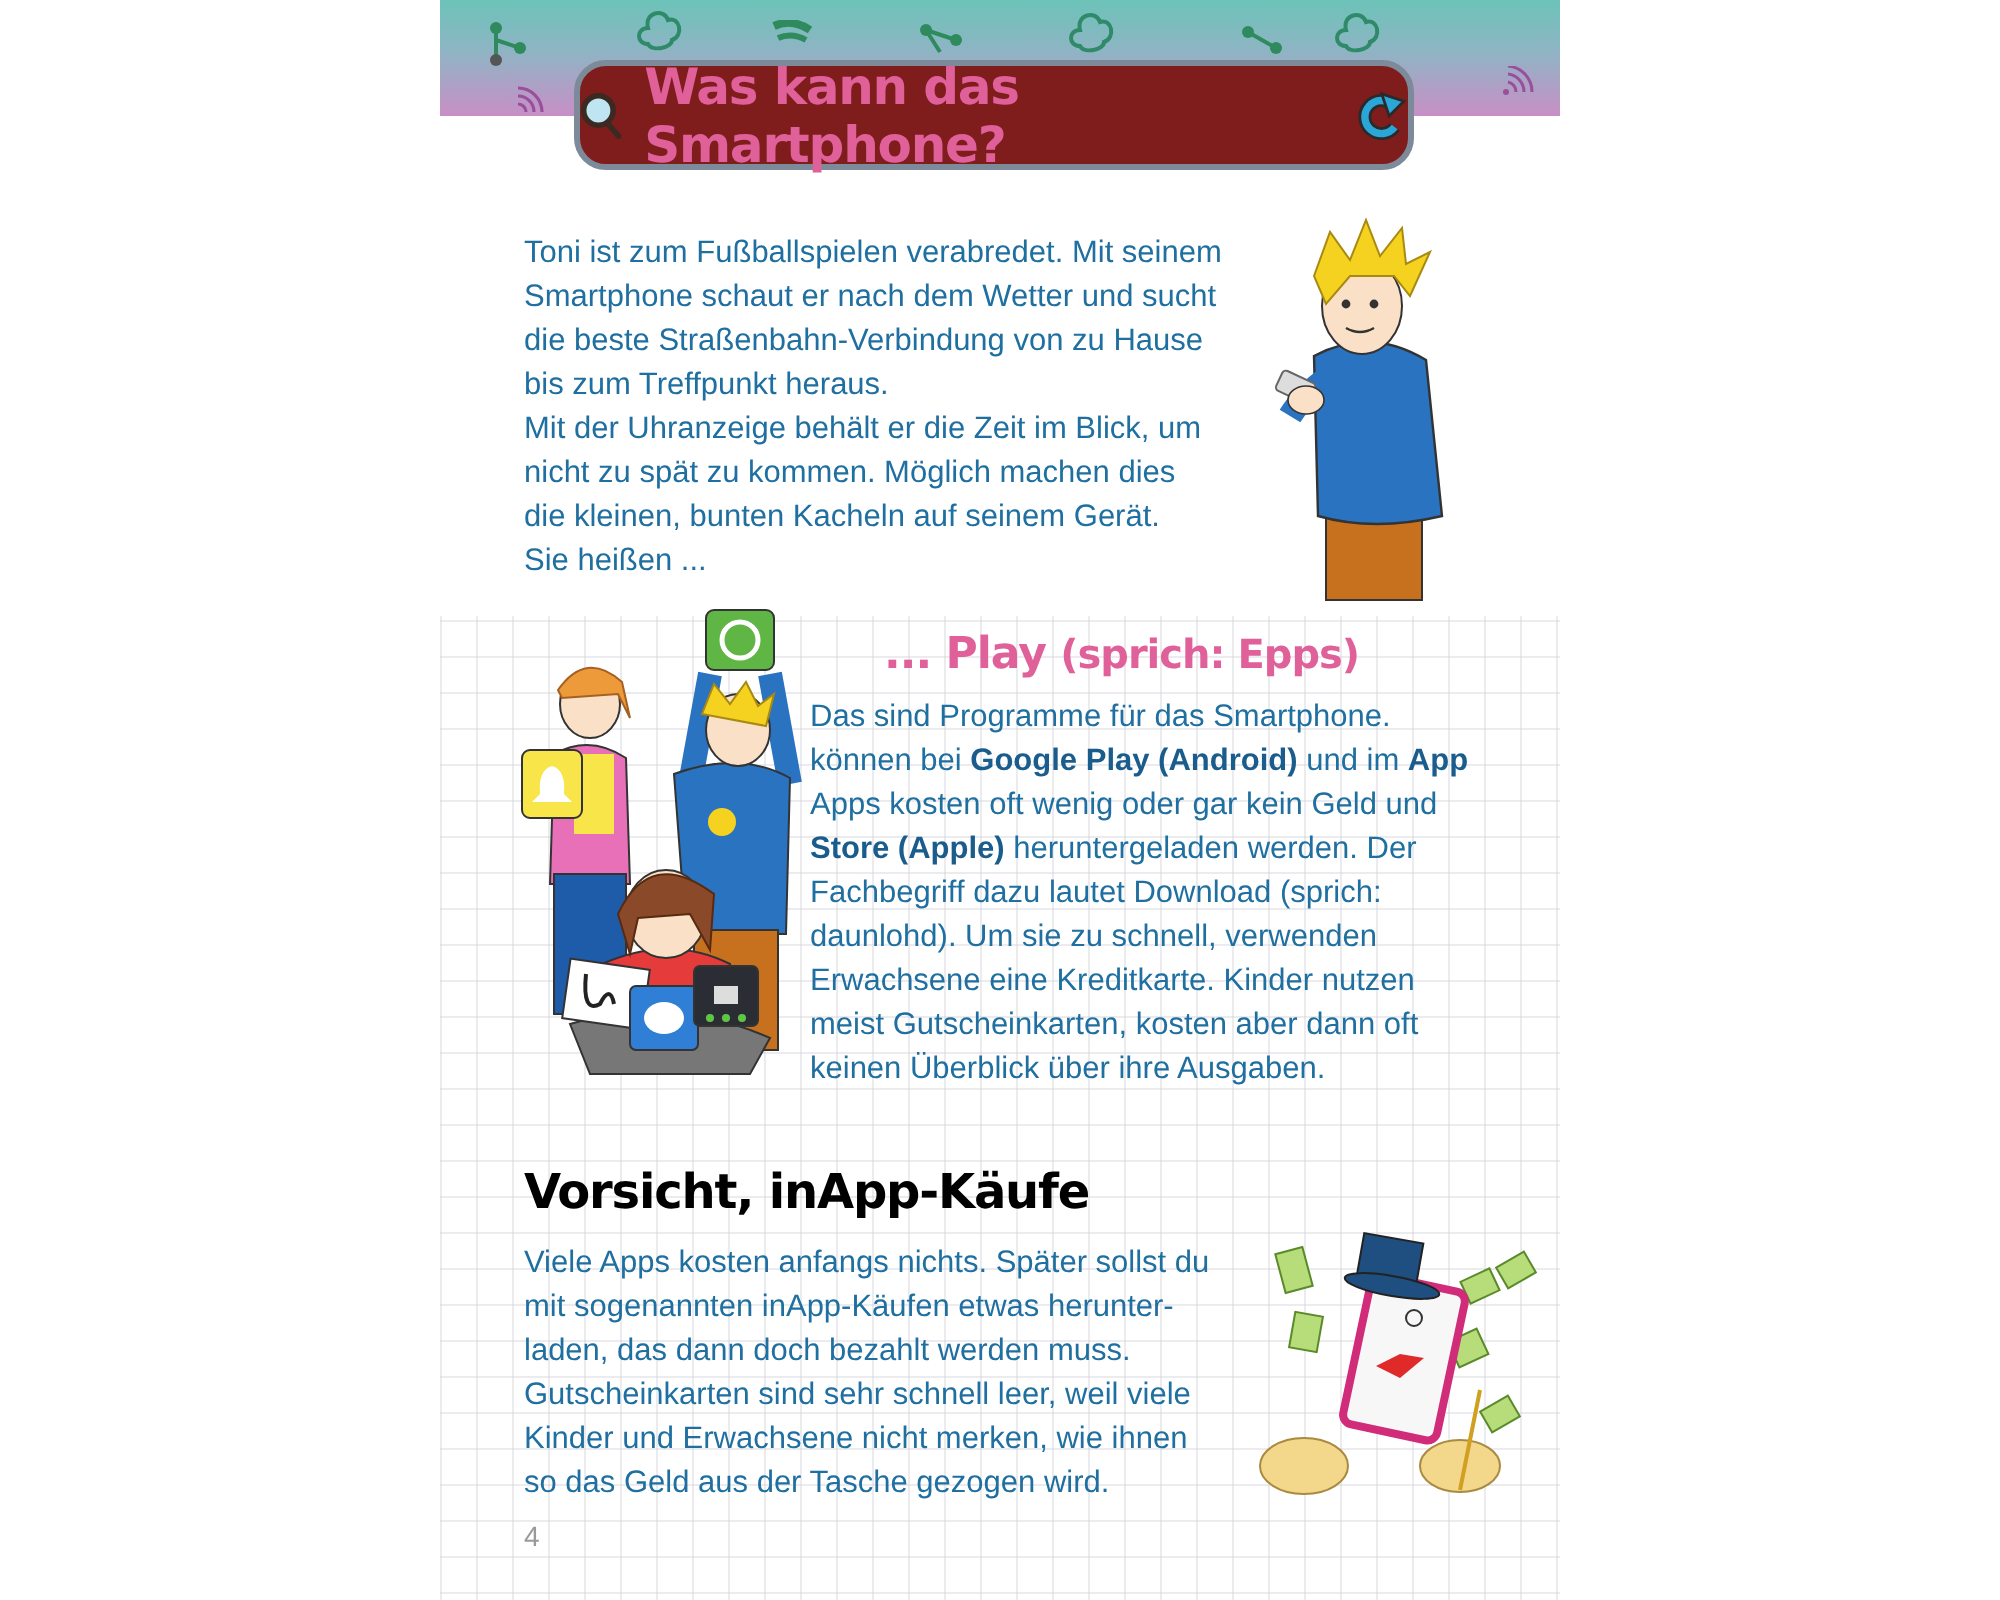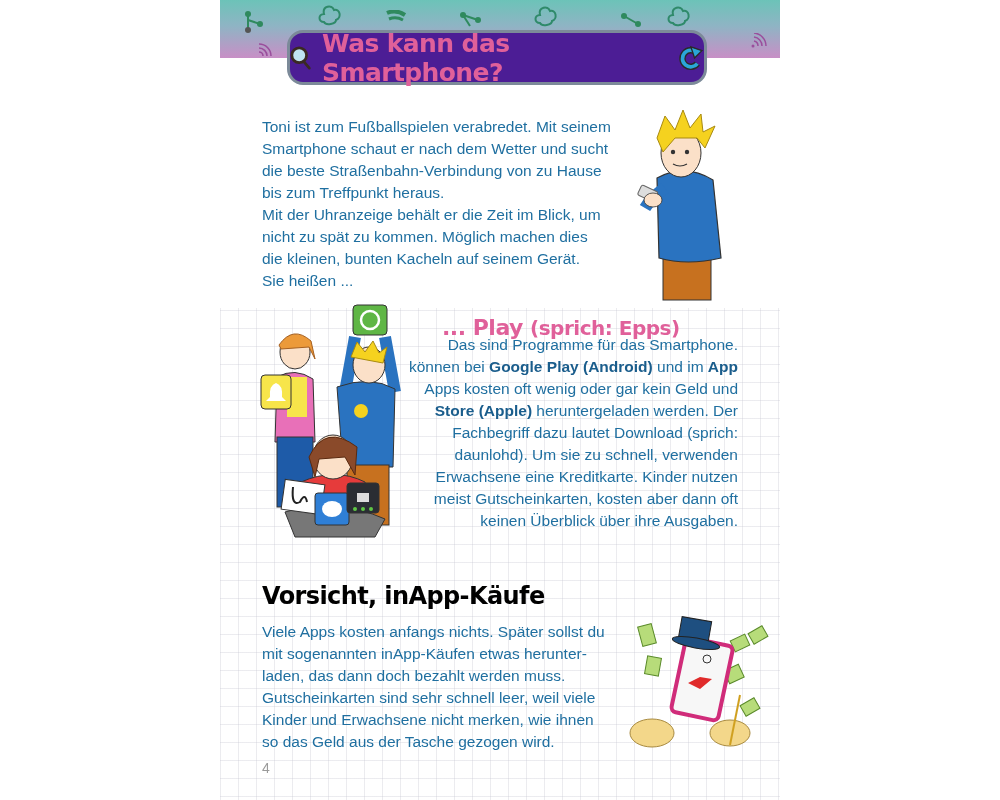--- a/index.html
+++ b/index.html
@@ -7,30 +7,30 @@
          font-family:"DejaVu Sans", sans-serif; }
   .page { position:absolute; left:220px; top:0; width:560px; height:800px; background:#fff; overflow:hidden; }
   .grid { position:absolute; left:0; top:58px; width:560px; height:742px;
           background-image:
             linear-gradient(to right, rgba(200,200,210,0.35) 1px, transparent 1px),
             linear-gradient(to bottom, rgba(200,200,210,0.35) 1px, transparent 1px);
           background-size:18px 18px; }
   .white-mask { position:absolute; background:#fff; }
   .header-band { position:absolute; left:0; top:0; width:560px; height:58px;
                  background:linear-gradient(to bottom, #6cc3b8 0%, #8fb4c4 45%, #c88fc6 100%); overflow:hidden; }
-  .title-box { position:absolute; left:67px; top:30px; width:420px; height:55px; background:#4c1d95;
+  .title-box { position:absolute; left:67px; top:30px; width:420px; height:55px; background:#7f1d1d;
                border:3px solid #7c8a99; border-radius:16px; box-sizing:border-box;
                display:flex; align-items:center; justify-content:center; gap:10px; }
   .title-text { font-family:"DejaVu Sans", sans-serif; font-weight:bold; font-size:25px; color:#e0609a; letter-spacing:-0.6px; }
   .mag { width:24px; height:26px; position:relative; }
   .refresh { width:28px; height:28px; }
   .text { position:absolute; font-family:"Liberation Sans", sans-serif; color:#1f6fa0; font-size:15.5px; line-height:22px; }
   .text b { color:#1a5d8c; }
   .p1 { left:42px; top:116px; width:360px; }
-  .p2 { left:185px; top:334px; width:333px; text-align:right; }
+  .p2 { left:185px; top:348px; width:333px; }
   .p3 { left:42px; top:621px; width:370px; }
   .h-apps { position:absolute; left:222px; top:315px; font-weight:bold; color:#e0609a; font-size:22px; font-family:"DejaVu Sans", sans-serif; letter-spacing:-0.5px; }
   .h-apps small { font-size:20px; }
   .h-vorsicht { position:absolute; left:42px; top:582px; font-weight:bold; color:#000000; font-size:24px; font-family:"DejaVu Sans", sans-serif; letter-spacing:-0.6px; }
   .page-num { position:absolute; left:42px; top:760px; font-size:14px; color:#9a9a9a; font-family:"Liberation Sans", sans-serif; }
   .illus { position:absolute; }
 </style>
 </head>
 <body>
 

